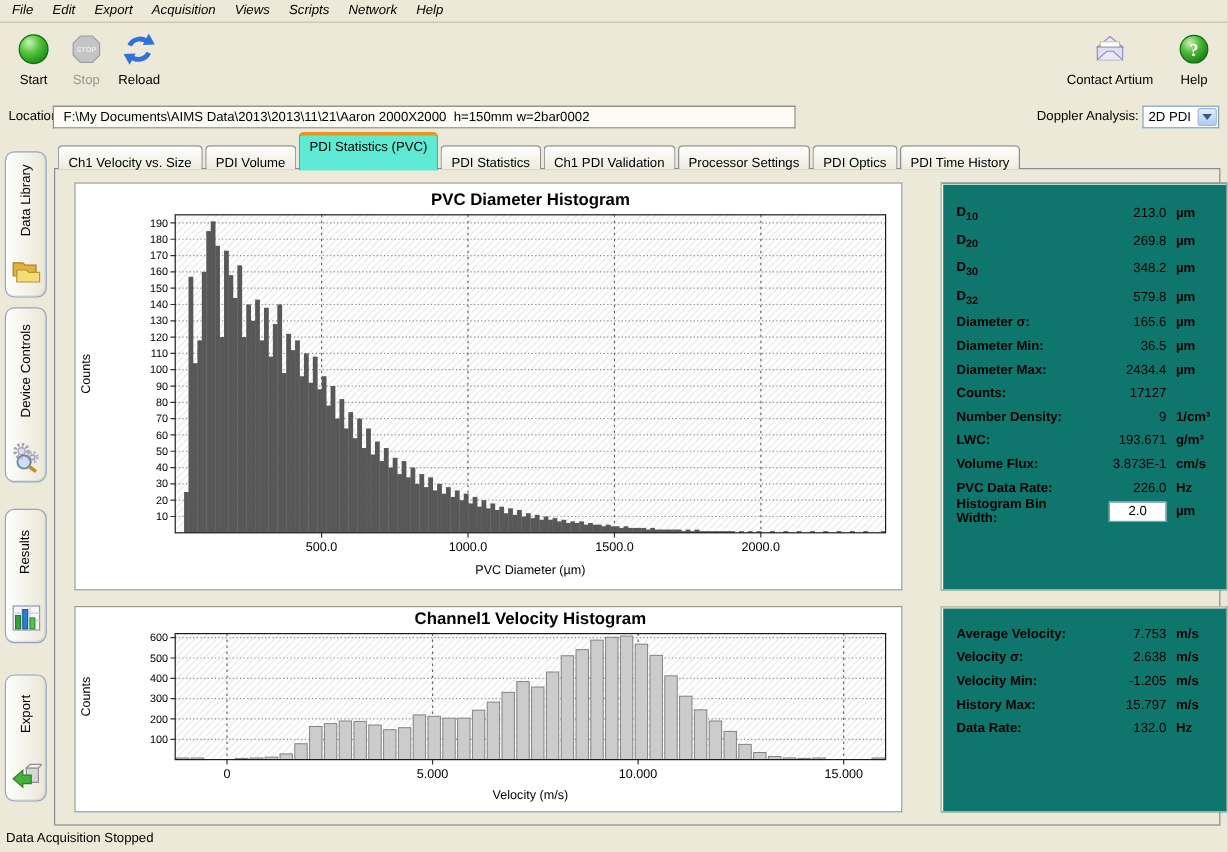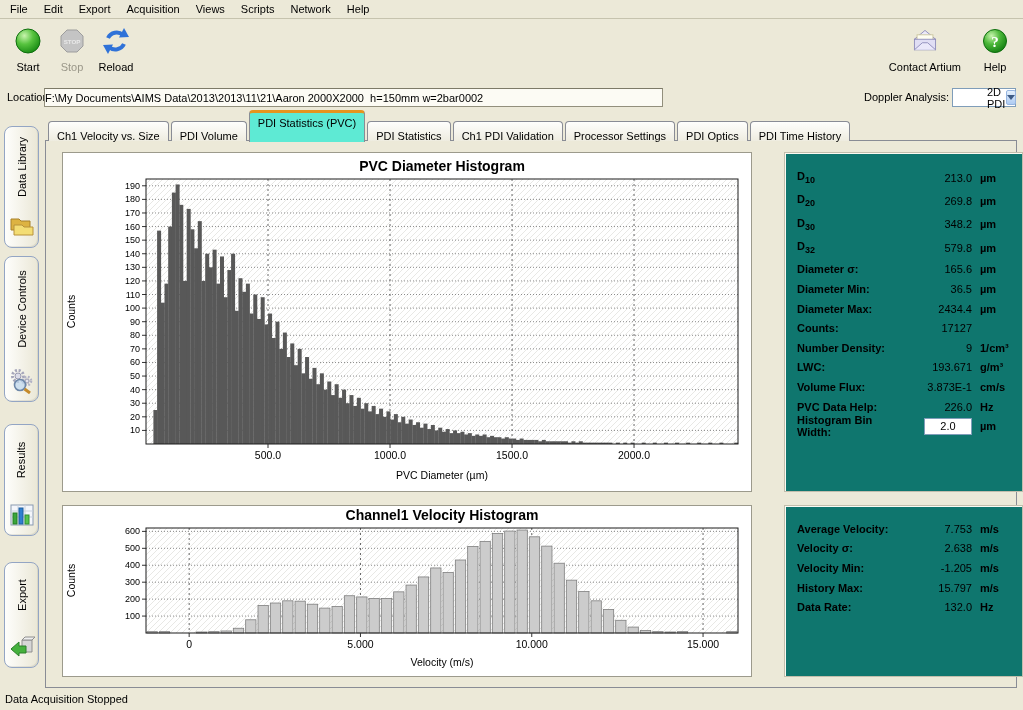--- a/index.html
+++ b/index.html
@@ -2,41 +2,41 @@
 <html><head>
 <meta charset="utf-8">
 <style>
   * { margin:0; padding:0; box-sizing:border-box; }
   html,body { background:#d8d4c0; }
   #app { position:relative; width:1023px; height:710px; background:#ECE9D8;
          font-family:"Liberation Sans", sans-serif; font-size:11px; color:#000; overflow:hidden; }
 
   
   .menubar { position:absolute; left:0; top:0; width:100%; height:19px; display:flex; align-items:center;
-             padding-left:2px; border-bottom:1px solid #c6c3ae; background:#ECE9D8; }
+             padding-left:2px; border-bottom:1px solid #c6c3ae; background:#ECE9D8;font-style:italic; }
   .menu-item { padding:2px 8px; cursor:default; }
 
   
   .toolbar { position:absolute; left:0; top:20px; width:100%; height:64px; }
   .tool-left { position:absolute; left:10px; top:6px; display:flex; gap:8px;align-items:flex-end; }
   .tool-right { position:absolute; right:10px; top:6px; display:flex; gap:16px; }
   .toolbtn { display:flex; flex-direction:column; align-items:center; min-width:36px; }
   .toolbtn .ticon { width:30px; height:30px; display:flex; align-items:center; justify-content:center; }
   .toolbtn .tlabel { margin-top:5px; }
   .toolbtn.disabled .tlabel { color:#9a9789; }
 
   
   .locrow { position:absolute; left:0; top:88px; width:100%; height:22px; }
   .loc-label { position:absolute; left:7px; top:3px; }
   .loc-field { position:absolute; left:44px; top:0; width:619px; height:19px; background:#fcfbf4;
-               border:1px solid #928f7c; border-top-color:#7d7a68; padding:0 0; font:11px "Liberation Sans",sans-serif;
+               border:1px solid #928f7c; border-top-color:#7d7a68; padding:0 8px; font:11px "Liberation Sans",sans-serif;
                white-space:pre; }
   .dop-label { position:absolute; right:74px; top:3px; }
   .dop-combo { position:absolute; right:7px; top:0; width:64px; height:19px; background:#fff;
-               border:1px solid #7F9DB9; display:flex; align-items:center;padding-left:30px; }
+               border:1px solid #7F9DB9; display:flex; align-items:center; }
   .dop-value { flex:1; padding-left:4px; }
   .dop-arrow { width:16px; height:15px; margin:1px; background:linear-gradient(#e4f0fd,#aecbf2);
                border:1px solid #96b5e0; border-radius:2px; display:flex; align-items:center; justify-content:center; }
   .dop-arrow:after { content:""; border:4px solid transparent; border-top:5px solid #3d5a84; margin-top:4px; }
 
   
   .side-tab { position:absolute; left:4px; width:35px; border:1px solid #93a5c4; border-radius:8px;
               background:linear-gradient(90deg,#fefefc,#eae7d6); box-shadow:inset -1px -1px 0 rgba(120,120,100,.15); }
   .side-label-wrap { position:absolute; left:0; top:2px; width:100%; height:calc(100% - 44px);
                      display:flex; align-items:center; justify-content:center; }
@@ -502,21 +502,21 @@
               <span class="stat-label">LWC:</span>
               <span class="stat-value">193.671</span>
               <span class="stat-unit">g/m³</span>
             </div>
             <div class="stat-row">
               <span class="stat-label">Volume Flux:</span>
               <span class="stat-value">3.873E-1</span>
               <span class="stat-unit">cm/s</span>
             </div>
             <div class="stat-row">
-              <span class="stat-label">PVC Data Help:</span>
+              <span class="stat-label">PVC Data Rate:</span>
               <span class="stat-value">226.0</span>
               <span class="stat-unit">Hz</span>
             </div>
             <div class="stat-row">
               <span class="stat-label">Histogram Bin Width:</span>
               <span class="stat-value"><input type="text" value="2.0" style=""></span>
               <span class="stat-unit">µm</span>
             </div>
           </div>
       </div>

